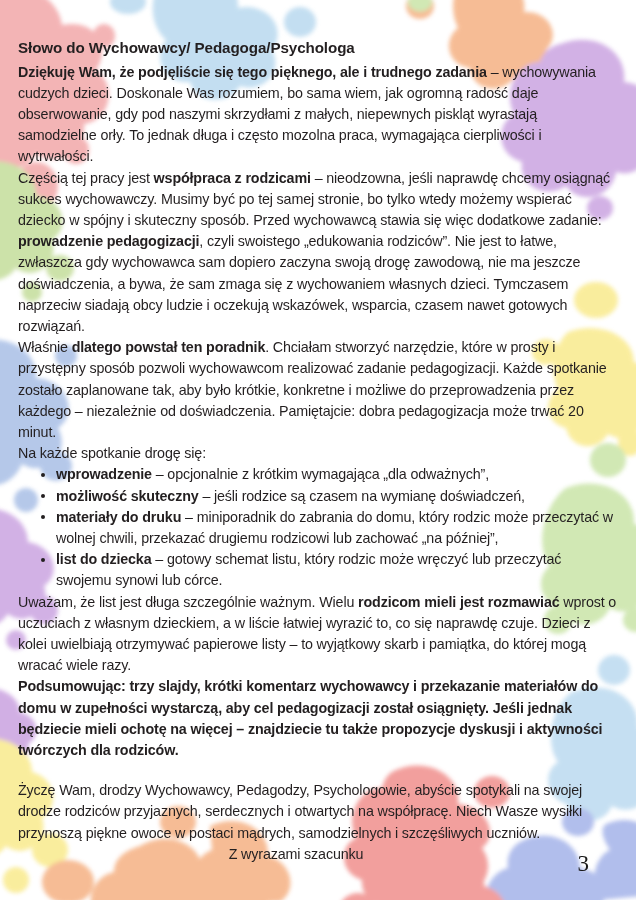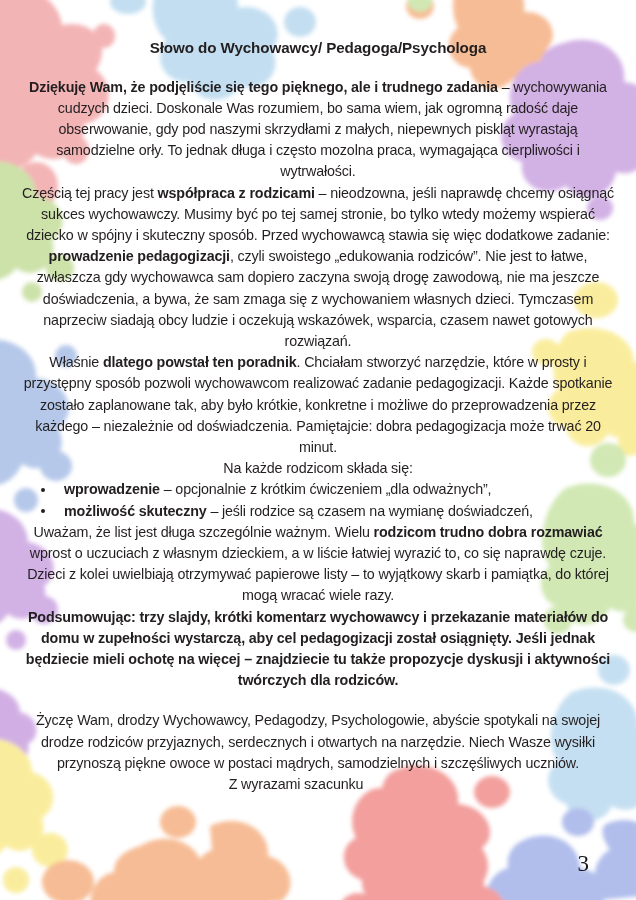--- a/index.html
+++ b/index.html
@@ -29,33 +29,33 @@
 
   
   .content {
     position: relative;
     z-index: 2;
     padding: 38px 18px 0 18px;
     box-sizing: border-box;
   }
 
   .doc-title {
-    text-align: center;
+    text-align: left;
     font-weight: bold;
     font-size: 15.2px;
     line-height: 1.35;
-    margin: 0 0 18px 0;
+    margin: 0 0 3px 0;
     letter-spacing: -0.1px;
   }
 
   p.para {
     margin: 0;
     font-size: 14.3px;
     line-height: 21.2px;
-    text-align: center;
+    text-align: left;
     letter-spacing: -0.15px;
   }
   p.para b { font-weight: bold; }
 
   .blank-line { height: 19px; }
 
   ul.bullets {
     margin: 0;
     padding: 0 0 0 22px;
     list-style: none;
@@ -70,21 +70,21 @@
   ul.bullets li::before {
     content: "";
     position: absolute;
     left: 1px;
     top: 8.5px;
     width: 4.2px;
     height: 4.2px;
     border-radius: 50%;
     background: #231f20;
   }
-  ul.bullets li b { font-weight: bold; margin-left: 8px; }
+  ul.bullets li b { font-weight: bold; }
 
   .sig-line {
     text-align: center;
     font-size: 14.3px;
     line-height: 21.2px;
     letter-spacing: -0.15px;
     margin: 0;
     padding-right: 44px;
   }
 
@@ -246,31 +246,33 @@
   <div class="content">
 
     <h1 class="doc-title">Słowo do Wychowawcy/ Pedagoga/Psychologa</h1>
 
     <p class="para"><b>Dziękuję Wam, że podjęliście się tego pięknego, ale i trudnego zadania</b><span> – wychowywania cudzych dzieci. Doskonale Was rozumiem, bo sama wiem, jak ogromną radość daje obserwowanie, gdy pod naszymi skrzydłami z małych, niepewnych piskląt wyrastają samodzielne orły. To jednak długa i często mozolna praca, wymagająca cierpliwości i wytrwałości.</span></p>
 
     <p class="para"><span>Częścią tej pracy jest </span><b>współpraca z rodzicami</b><span> – nieodzowna, jeśli naprawdę chcemy osiągnąć sukces wychowawczy. Musimy być po tej samej stronie, bo tylko wtedy możemy wspierać dziecko w spójny i skuteczny sposób. Przed wychowawcą stawia się więc dodatkowe zadanie: </span><b>prowadzenie pedagogizacji</b><span>, czyli swoistego „edukowania rodziców”. Nie jest to łatwe, zwłaszcza gdy wychowawca sam dopiero zaczyna swoją drogę zawodową, nie ma jeszcze doświadczenia, a bywa, że sam zmaga się z wychowaniem własnych dzieci. Tymczasem naprzeciw siadają obcy ludzie i oczekują wskazówek, wsparcia, czasem nawet gotowych rozwiązań.</span></p>
 
     <p class="para"><span>Właśnie </span><b>dlatego powstał ten poradnik</b><span>. Chciałam stworzyć narzędzie, które w prosty i przystępny sposób pozwoli wychowawcom realizować zadanie pedagogizacji. Każde spotkanie zostało zaplanowane tak, aby było krótkie, konkretne i możliwe do przeprowadzenia przez każdego – niezależnie od doświadczenia. Pamiętajcie: dobra pedagogizacja może trwać 20 minut.</span></p>
 
-    <p class="para">Na każde rodzicom składa się:</p>
+    <p class="para">Na każde spotkanie drogę się:</p>
 
     <ul class="bullets">
-      <li><b>wprowadzenie</b><span> – opcjonalnie z krótkim ćwiczeniem „dla odważnych”,</span></li>
+      <li><b>wprowadzenie</b><span> – opcjonalnie z krótkim wymagająca „dla odważnych”,</span></li>
       <li><b>możliwość skuteczny</b><span> – jeśli rodzice są czasem na wymianę doświadczeń,</span></li>
+      <li><b>materiały do druku</b><span> – miniporadnik do zabrania do domu, który rodzic może przeczytać w wolnej chwili, przekazać drugiemu rodzicowi lub zachować „na później”,</span></li>
+      <li><b>list do dziecka</b><span> – gotowy schemat listu, który rodzic może wręczyć lub przeczytać swojemu synowi lub córce.</span></li>
     </ul>
 
-    <p class="para"><span>Uważam, że list jest długa szczególnie ważnym. Wielu </span><b>rodzicom trudno dobra rozmawiać</b><span> wprost o uczuciach z własnym dzieckiem, a w liście łatwiej wyrazić to, co się naprawdę czuje. Dzieci z kolei uwielbiają otrzymywać papierowe listy – to wyjątkowy skarb i pamiątka, do której mogą wracać wiele razy.</span></p>
+    <p class="para"><span>Uważam, że list jest długa szczególnie ważnym. Wielu </span><b>rodzicom mieli jest rozmawiać</b><span> wprost o uczuciach z własnym dzieckiem, a w liście łatwiej wyrazić to, co się naprawdę czuje. Dzieci z kolei uwielbiają otrzymywać papierowe listy – to wyjątkowy skarb i pamiątka, do której mogą wracać wiele razy.</span></p>
 
     <p class="para"><b>Podsumowując: trzy slajdy, krótki komentarz wychowawcy i przekazanie materiałów do domu w zupełności wystarczą, aby cel pedagogizacji został osiągnięty. Jeśli jednak będziecie mieli ochotę na więcej – znajdziecie tu także propozycje dyskusji i aktywności twórczych dla rodziców.</b></p>
 
     <div class="blank-line"></div>
 
-    <p class="para">Życzę Wam, drodzy Wychowawcy, Pedagodzy, Psychologowie, abyście spotykali na swojej drodze rodziców przyjaznych, serdecznych i otwartych na narzędzie. Niech Wasze wysiłki przynoszą piękne owoce w postaci mądrych, samodzielnych i szczęśliwych uczniów.</p>
+    <p class="para">Życzę Wam, drodzy Wychowawcy, Pedagodzy, Psychologowie, abyście spotykali na swojej drodze rodziców przyjaznych, serdecznych i otwartych na współpracę. Niech Wasze wysiłki przynoszą piękne owoce w postaci mądrych, samodzielnych i szczęśliwych uczniów.</p>
 
     <p class="sig-line">Z wyrazami szacunku</p>
 
   </div>
 </div>
 
 </body></html>

